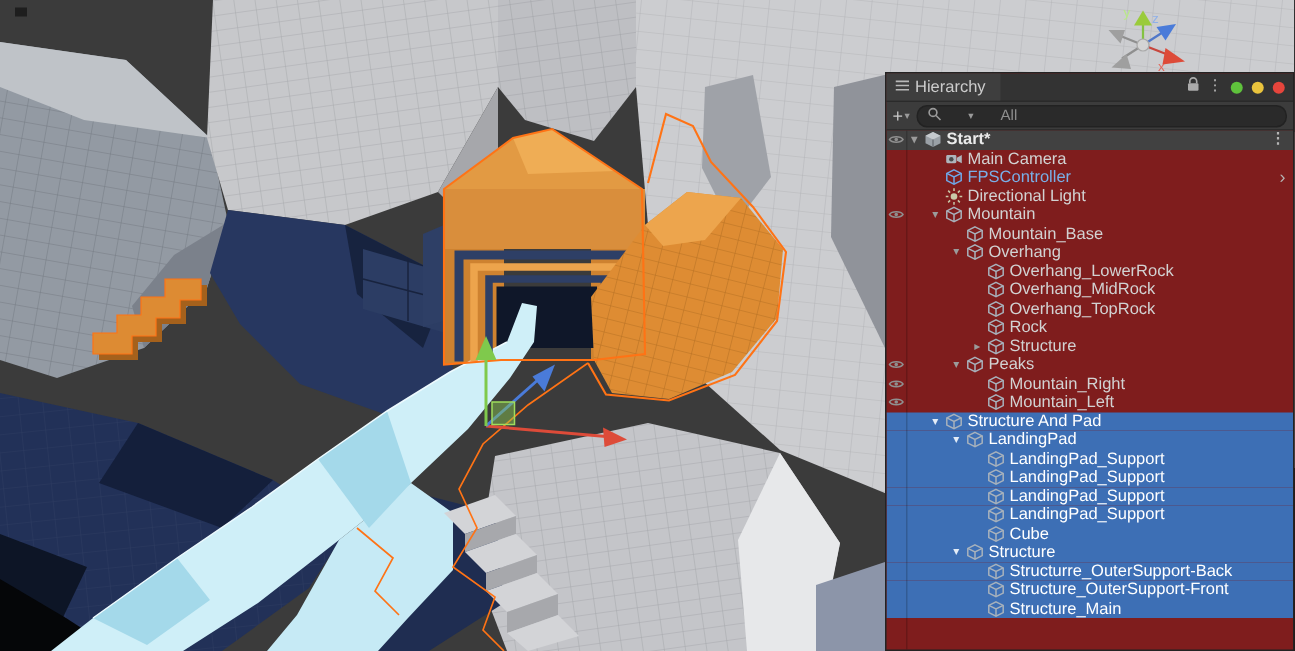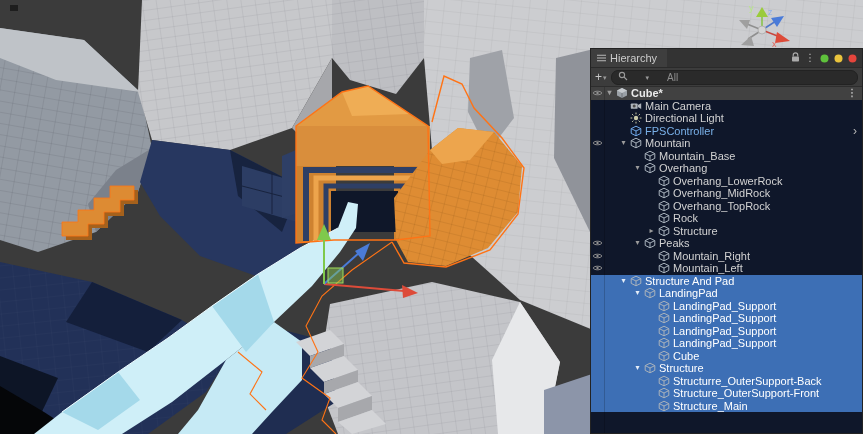--- a/index.html
+++ b/index.html
@@ -2,21 +2,21 @@
 <html style="--sel: #3D6FB5; --prefab: #79B0E8;"><head>
 <meta charset="utf-8">
 <style>
   html,body{margin:0;padding:0;background:#000;}
   .stage{position:relative;width:863px;height:434px;overflow:hidden;background:#3A3A3A;
          font-family:"Liberation Sans",sans-serif;}
   svg.scene{position:absolute;left:0;top:0;}
 
   
   .panel{position:absolute;left:590px;top:48px;width:273px;height:386px;
-         background:#0f172a;border:1px solid #232323;box-sizing:border-box;
+         background:#7f1d1d;border:1px solid #232323;box-sizing:border-box;
          display:flex;flex-direction:column;font-size:11px;color:#D2D2D2;}
   .tabbar{height:18px;flex:0 0 auto;background:#333333;display:flex;align-items:center;
           border-bottom:1px solid #2A2A2A;}
   .tab{height:18px;display:flex;align-items:center;gap:4px;padding:0 10px 0 6px;
        background:#3E3E3E;color:#CCCCCC;box-sizing:border-box;}
   .tabbar-right{margin-left:auto;display:flex;align-items:center;gap:5px;padding-right:5px;}
   .kebab{color:#BDBDBD;font-size:10px;line-height:1;cursor:default;}
   .toolbar{height:19px;flex:0 0 auto;background:#3C3C3C;display:flex;align-items:center;
            gap:4px;padding:0 4px;border-bottom:1px solid #2D2D2D;box-sizing:border-box;}
   .addbtn{display:flex;align-items:center;gap:1px;color:#C8C8C8;font-size:12px;line-height:1;}
@@ -229,64 +229,64 @@
           </div>
           <div class="ind" style="width: 0px;"></div>
           <div class="arrow">▾</div>
           <div class="oicon">
             <svg width="12" height="12" viewBox="0 0 12 12">
               <path d="M6 1 11 3.5V8.5L6 11 1 8.5V3.5Z" fill="#9AA0A6"></path>
               <path d="M6 1 11 3.5 6 6 1 3.5Z" fill="#C5C9CD"></path>
               <path d="M6 6V11" stroke="#6E7378" stroke-width="1"></path>
             </svg>
           </div>
-          <div class="lbl">Cube*</div>
+          <div class="lbl">Start*</div>
           <div class="trail" style="font-size: 10px;">⋮</div>
         </div>
         <div class="row">
           <div class="gutter"></div>
           <div class="ind" style="width: 14px;"></div>
           <div class="arrow"></div>
           <div class="oicon">
             <svg width="12" height="12" viewBox="0 0 12 12">
               <rect x="0.8" y="3.4" width="6.8" height="5.4" rx="0.9" fill="#AEB4BB"></rect>
               <circle cx="4.2" cy="6.1" r="1.5" fill="#4A4A4A"></circle>
               <path d="M7.9 5.1 11.2 3.3V8.9L7.9 7.1Z" fill="#AEB4BB"></path>
             </svg>
           </div>
           <div class="lbl">Main Camera</div>
+        </div>
+        <div class="row">
+          <div class="gutter"></div>
+          <div class="ind" style="width: 14px;"></div>
+          <div class="arrow"></div>
+          <div class="oicon">
+            <svg width="12" height="12" viewBox="0 0 12 12">
+              <path d="M6 1.2 10.8 3.6 10.8 8.4 6 10.8 1.2 8.4 1.2 3.6Z" fill="none" stroke="#6FA8E8" stroke-width="1"></path>
+              <path d="M1.2 3.6 6 6 10.8 3.6M6 6V10.8" fill="none" stroke="#6FA8E8" stroke-width="1"></path>
+            </svg>
+          </div>
+          <div class="lbl prefab">FPSController</div>
+          <div class="trail" style="font-size: 12px;">›</div>
         </div>
         <div class="row">
           <div class="gutter"></div>
           <div class="ind" style="width: 14px;"></div>
           <div class="arrow"></div>
           <div class="oicon">
             <svg width="12" height="12" viewBox="0 0 12 12">
               <circle cx="6" cy="6" r="2.2" fill="#C9C9A8"></circle>
               <g stroke="#C9C9A8" stroke-width="1">
                 <path d="M6 0.5V2.3M6 9.7V11.5M0.5 6H2.3M9.7 6H11.5M2.1 2.1 3.4 3.4M8.6 8.6 9.9 9.9M9.9 2.1 8.6 3.4M3.4 8.6 2.1 9.9"></path>
               </g>
             </svg>
           </div>
           <div class="lbl">Directional Light</div>
         </div>
         <div class="row">
-          <div class="gutter"></div>
-          <div class="ind" style="width: 14px;"></div>
-          <div class="arrow"></div>
-          <div class="oicon">
-            <svg width="12" height="12" viewBox="0 0 12 12">
-              <path d="M6 1.2 10.8 3.6 10.8 8.4 6 10.8 1.2 8.4 1.2 3.6Z" fill="none" stroke="#6FA8E8" stroke-width="1"></path>
-              <path d="M1.2 3.6 6 6 10.8 3.6M6 6V10.8" fill="none" stroke="#6FA8E8" stroke-width="1"></path>
-            </svg>
-          </div>
-          <div class="lbl prefab">FPSController</div>
-          <div class="trail" style="font-size: 12px;">›</div>
-        </div>
-        <div class="row">
           <div class="gutter">
             <svg width="11" height="8" viewBox="0 0 11 8">
               <path d="M1 4C2.5 1.6 8.5 1.6 10 4 8.5 6.4 2.5 6.4 1 4Z" fill="none" stroke="#8F8F8F" stroke-width="1"></path>
               <circle cx="5.5" cy="4" r="1.2" fill="#8F8F8F"></circle>
             </svg>
           </div>
           <div class="ind" style="width: 14px;"></div>
           <div class="arrow">▾</div>
           <div class="oicon">
             <svg width="12" height="12" viewBox="0 0 12 12">

